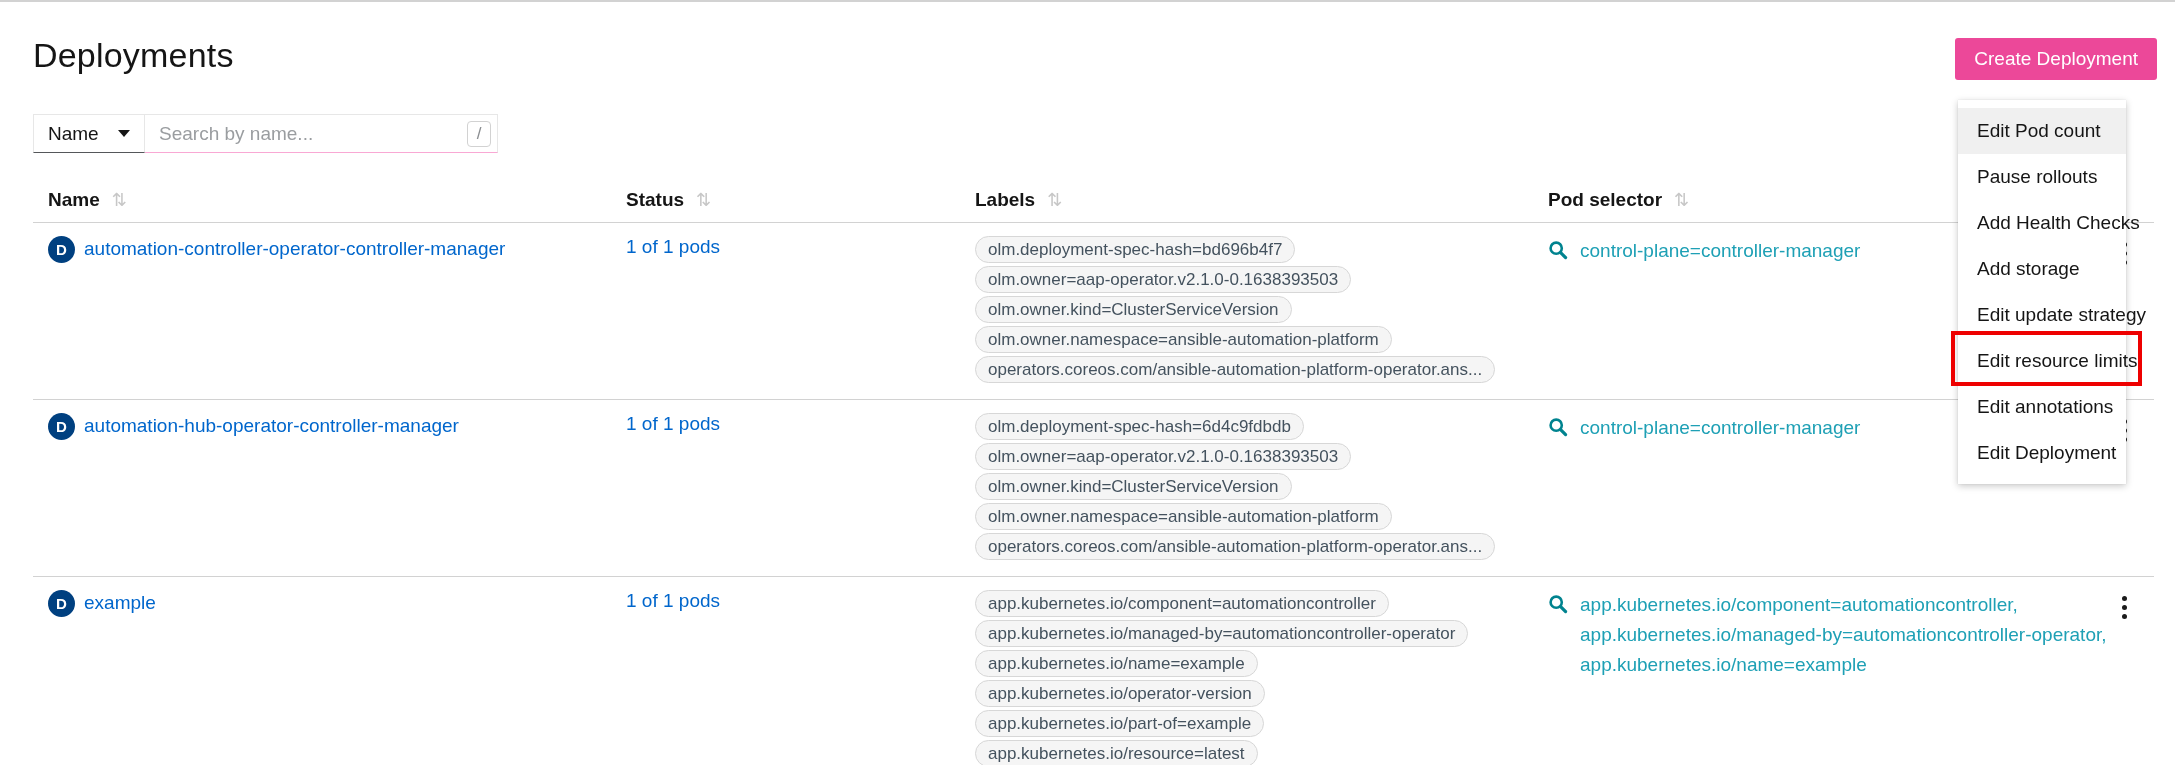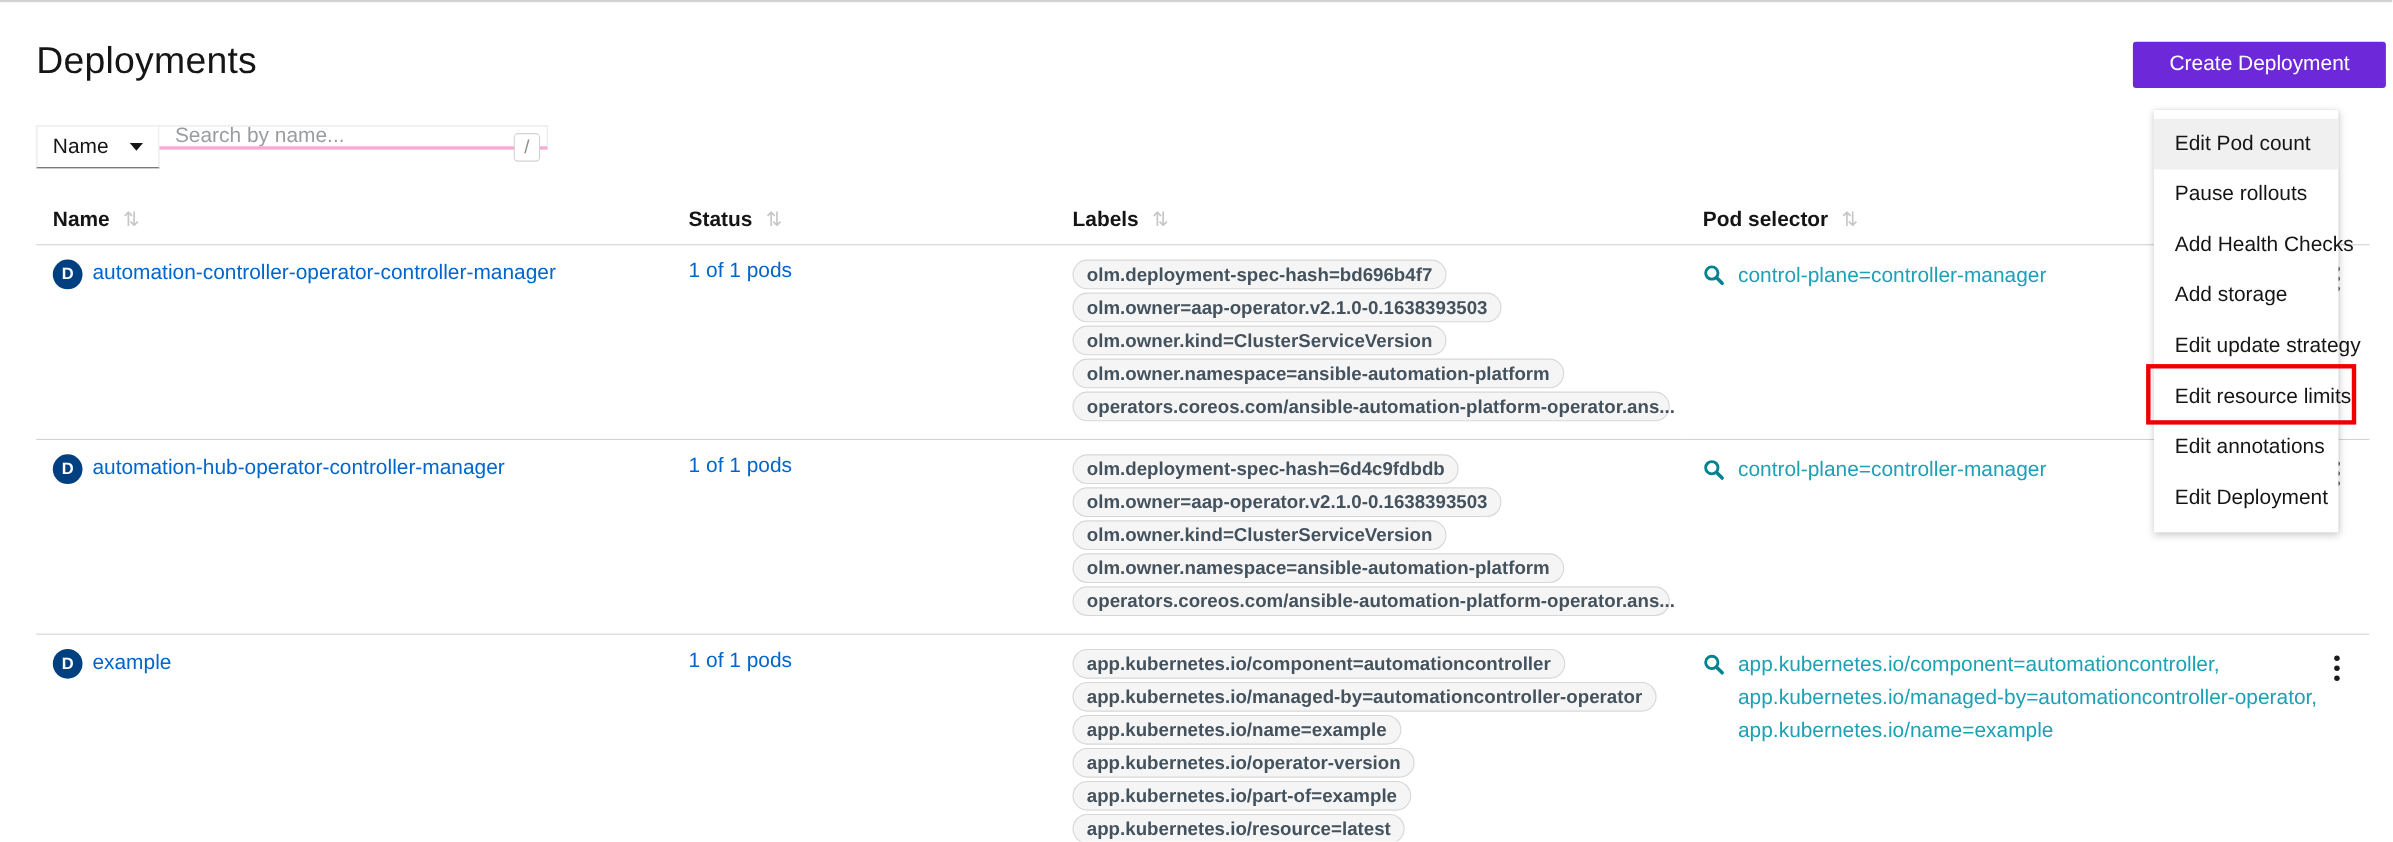--- a/index.html
+++ b/index.html
@@ -11,41 +11,41 @@
     position:relative; overflow:hidden;
   }
   .top-border { position:absolute; left:0; top:0; width:2175px; height:2px; background:#d2d2d2; }
 
   .page-title {
     position:absolute; left:33px; top:36px;
     font-size:34px; font-weight:500; color:#151515; letter-spacing:.2px;text-align:right;
   }
 
   .create-btn {
-    position:absolute; right:6px; top:38px;
-    background:#6d28d9; color:#fff; border:none; border-radius:3px;
-    font-family:inherit; font-size:19px; padding:10px 33px; cursor:pointer;
+    position:absolute; right:18px; top:38px;
+    background:#ec4899; color:#fff; border:none; border-radius:3px;
+    font-family:inherit; font-size:19px; padding:10px 19px; cursor:pointer;
   }
 
   
   .toolbar { position:absolute; left:33px; top:114px; display:flex; }
   .filter-select {
     width:112px; height:39px; display:flex; align-items:center; justify-content:space-between;
     padding:0 14px; cursor:pointer;
     border:1px solid #e7e7e7; border-bottom:1px solid #55575a; background:#fff;
     font-size:19px;
   }
   .caret-down {
     width:0; height:0; border-left:6px solid transparent; border-right:6px solid transparent;
     border-top:7px solid #151515; margin-left:10px;
   }
   .search-wrap { position:relative; }
   .search-input {
-    width:353px; height:22px; border:1px solid #e7e7e7; border-left:none;
-    border-bottom:3px solid #f9a8d4; padding:0 40px 0 14px;
+    width:353px; height:39px; border:1px solid #e7e7e7; border-left:none;
+    border-bottom:1px solid #f9a8d4; padding:0 40px 0 14px;
     font-family:inherit; font-size:19px; color:#151515; outline:none;
   }
   .search-input::placeholder { color:#9a9da0; }
   .slash-hint {
     position:absolute; right:7px; top:7px; width:24px; height:26px;
     border:1px solid #d2d2d2; border-radius:4px; color:#8a8d90;
     font-size:17px; display:flex; align-items:center; justify-content:center; background:#fff;
   }
 
   
@@ -64,21 +64,21 @@
 
   .cell-name { white-space:nowrap; overflow:hidden; }
   .res-badge {
     display:inline-flex; align-items:center; justify-content:center;
     width:27px; height:27px; border-radius:50%; background:#004080; color:#fff;
     font-size:15px; font-weight:700; margin-right:9px; vertical-align:middle; flex:none;
   }
   .link { color:#0066cc; text-decoration:none; font-size:19px; cursor:pointer; }
   .name-flex { display:flex; align-items:center; }
 
-  .chip-line { margin-bottom:3px;font-weight:bold; }
+  .chip-line { margin-bottom:3px; }
   .chip {
     display:inline-block; max-width:100%;
     background:#f5f5f5; border:1px solid #d7d7d7; border-radius:30px;
     padding:2px 12px; font-size:17px; line-height:21px; color:#44525e;
     white-space:nowrap;
   }
 
   .cell-selector .sel-flex { display:flex; align-items:flex-start; }
   .mag-icon { flex:none; margin-top:4px; }
   .sel-lines { margin-left:12px; }

